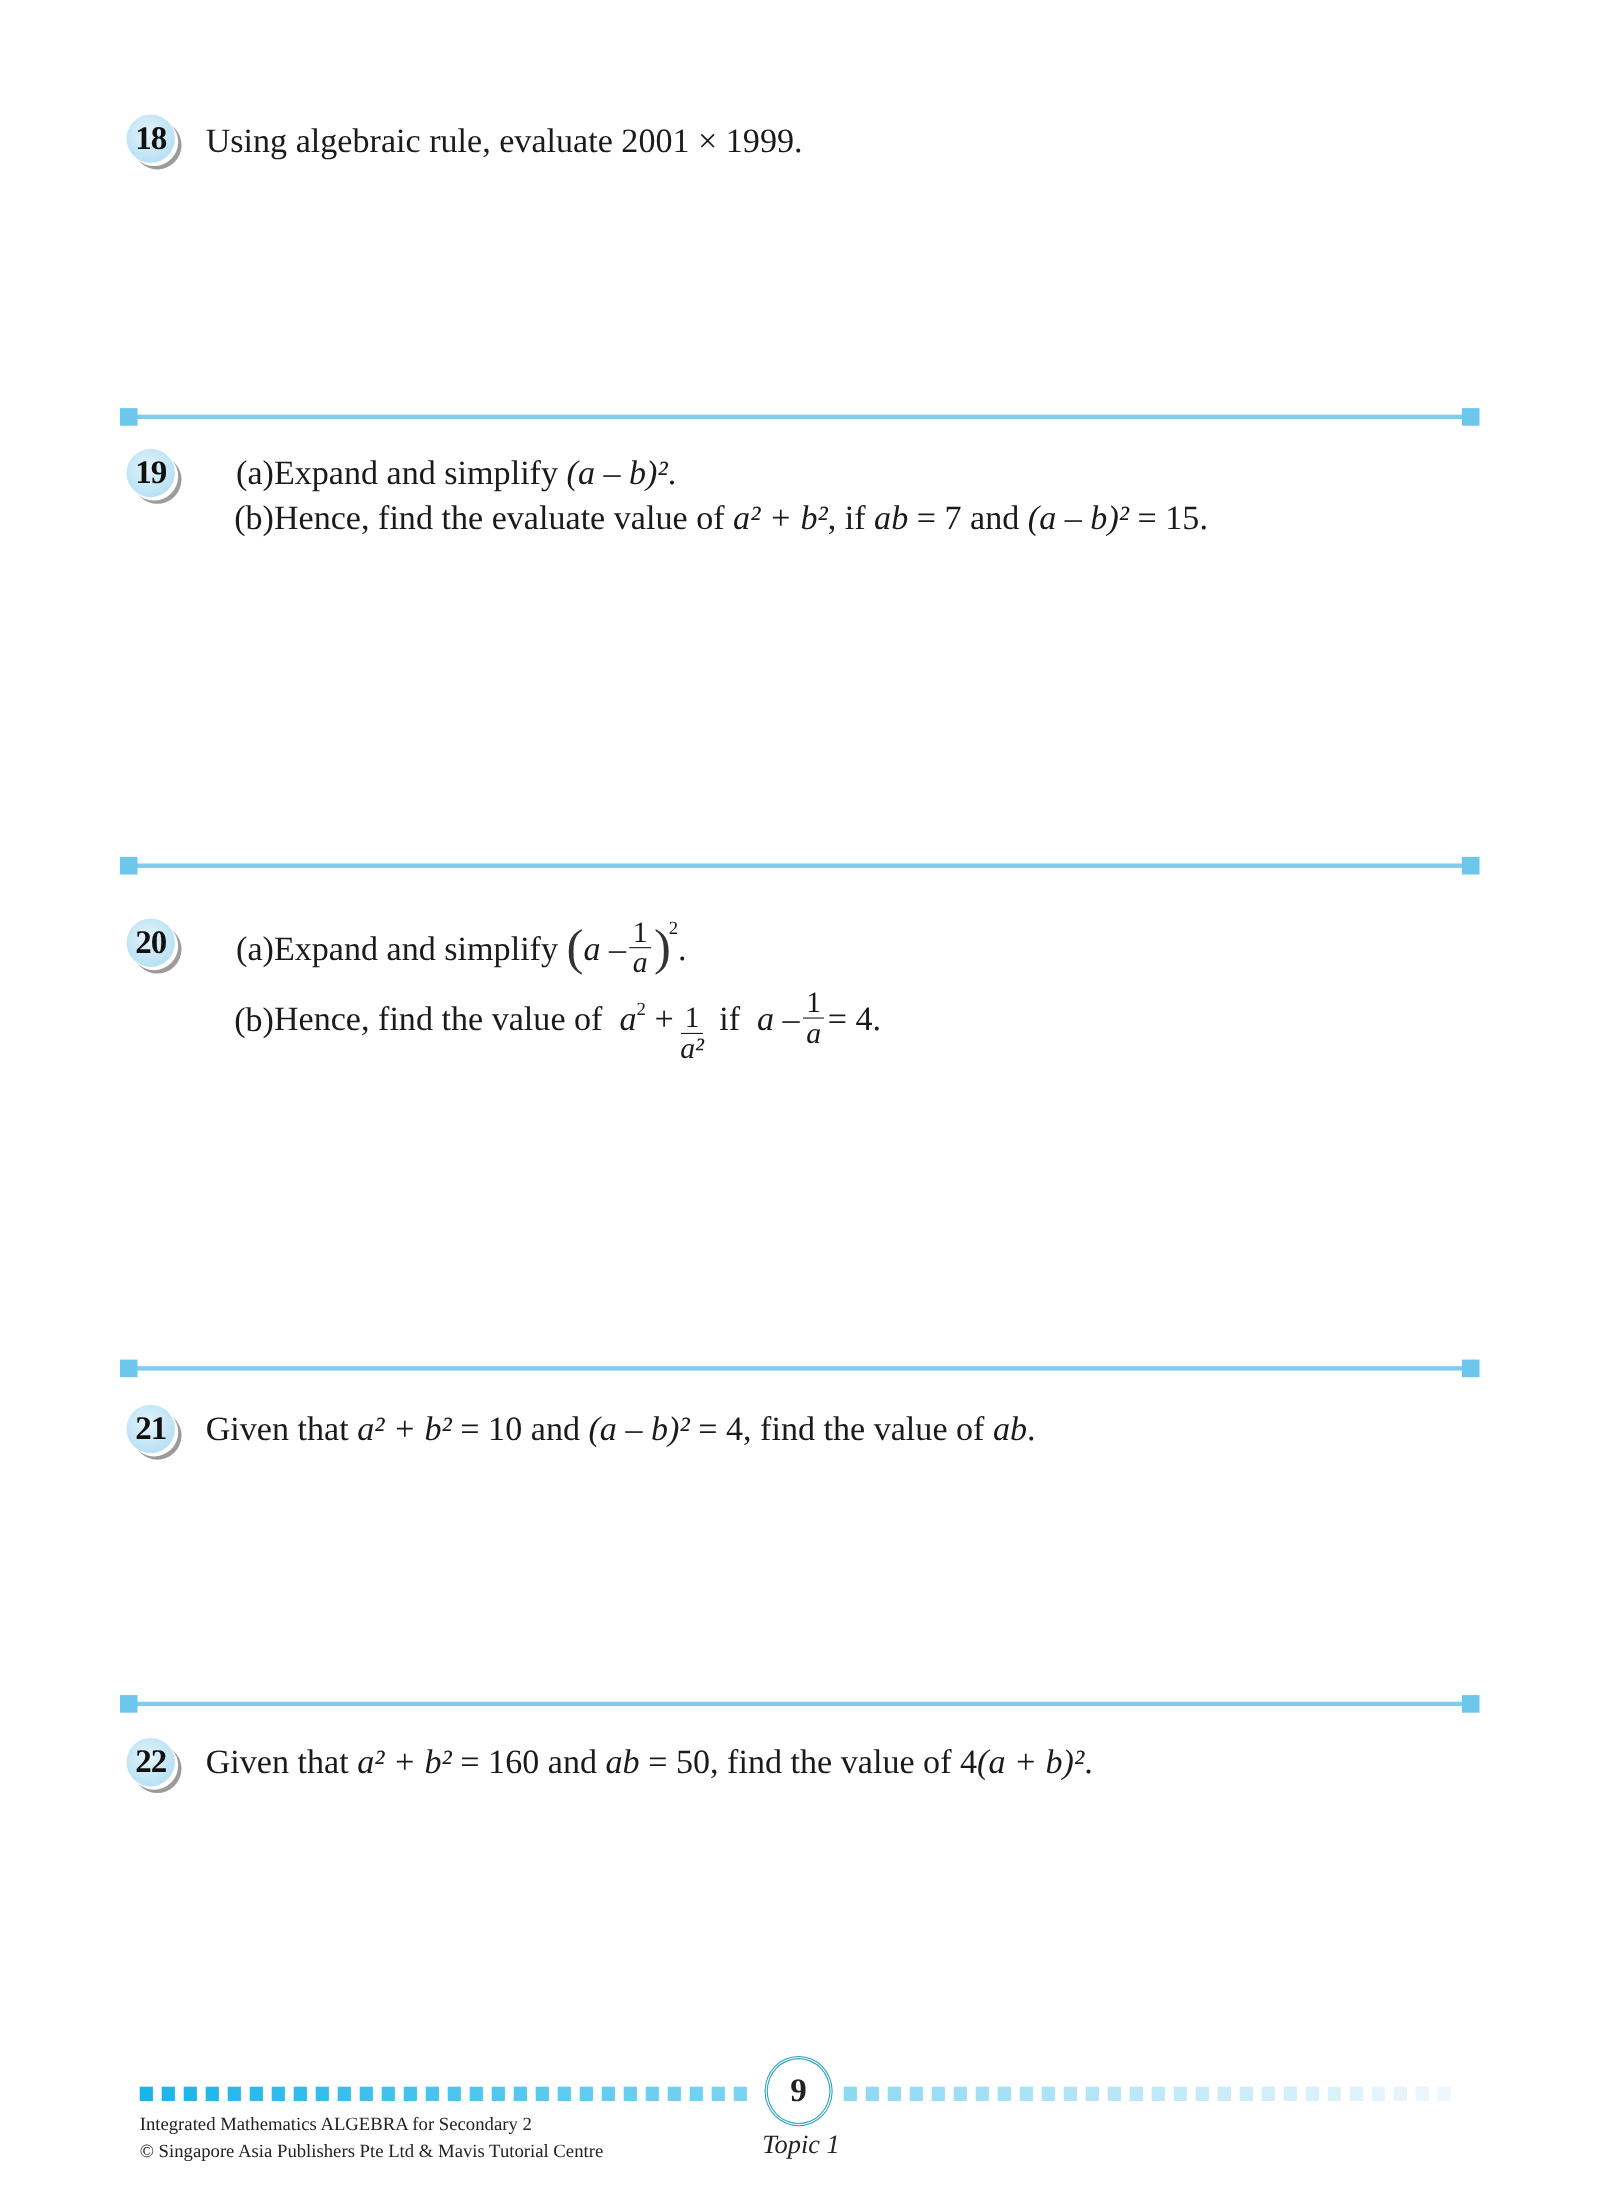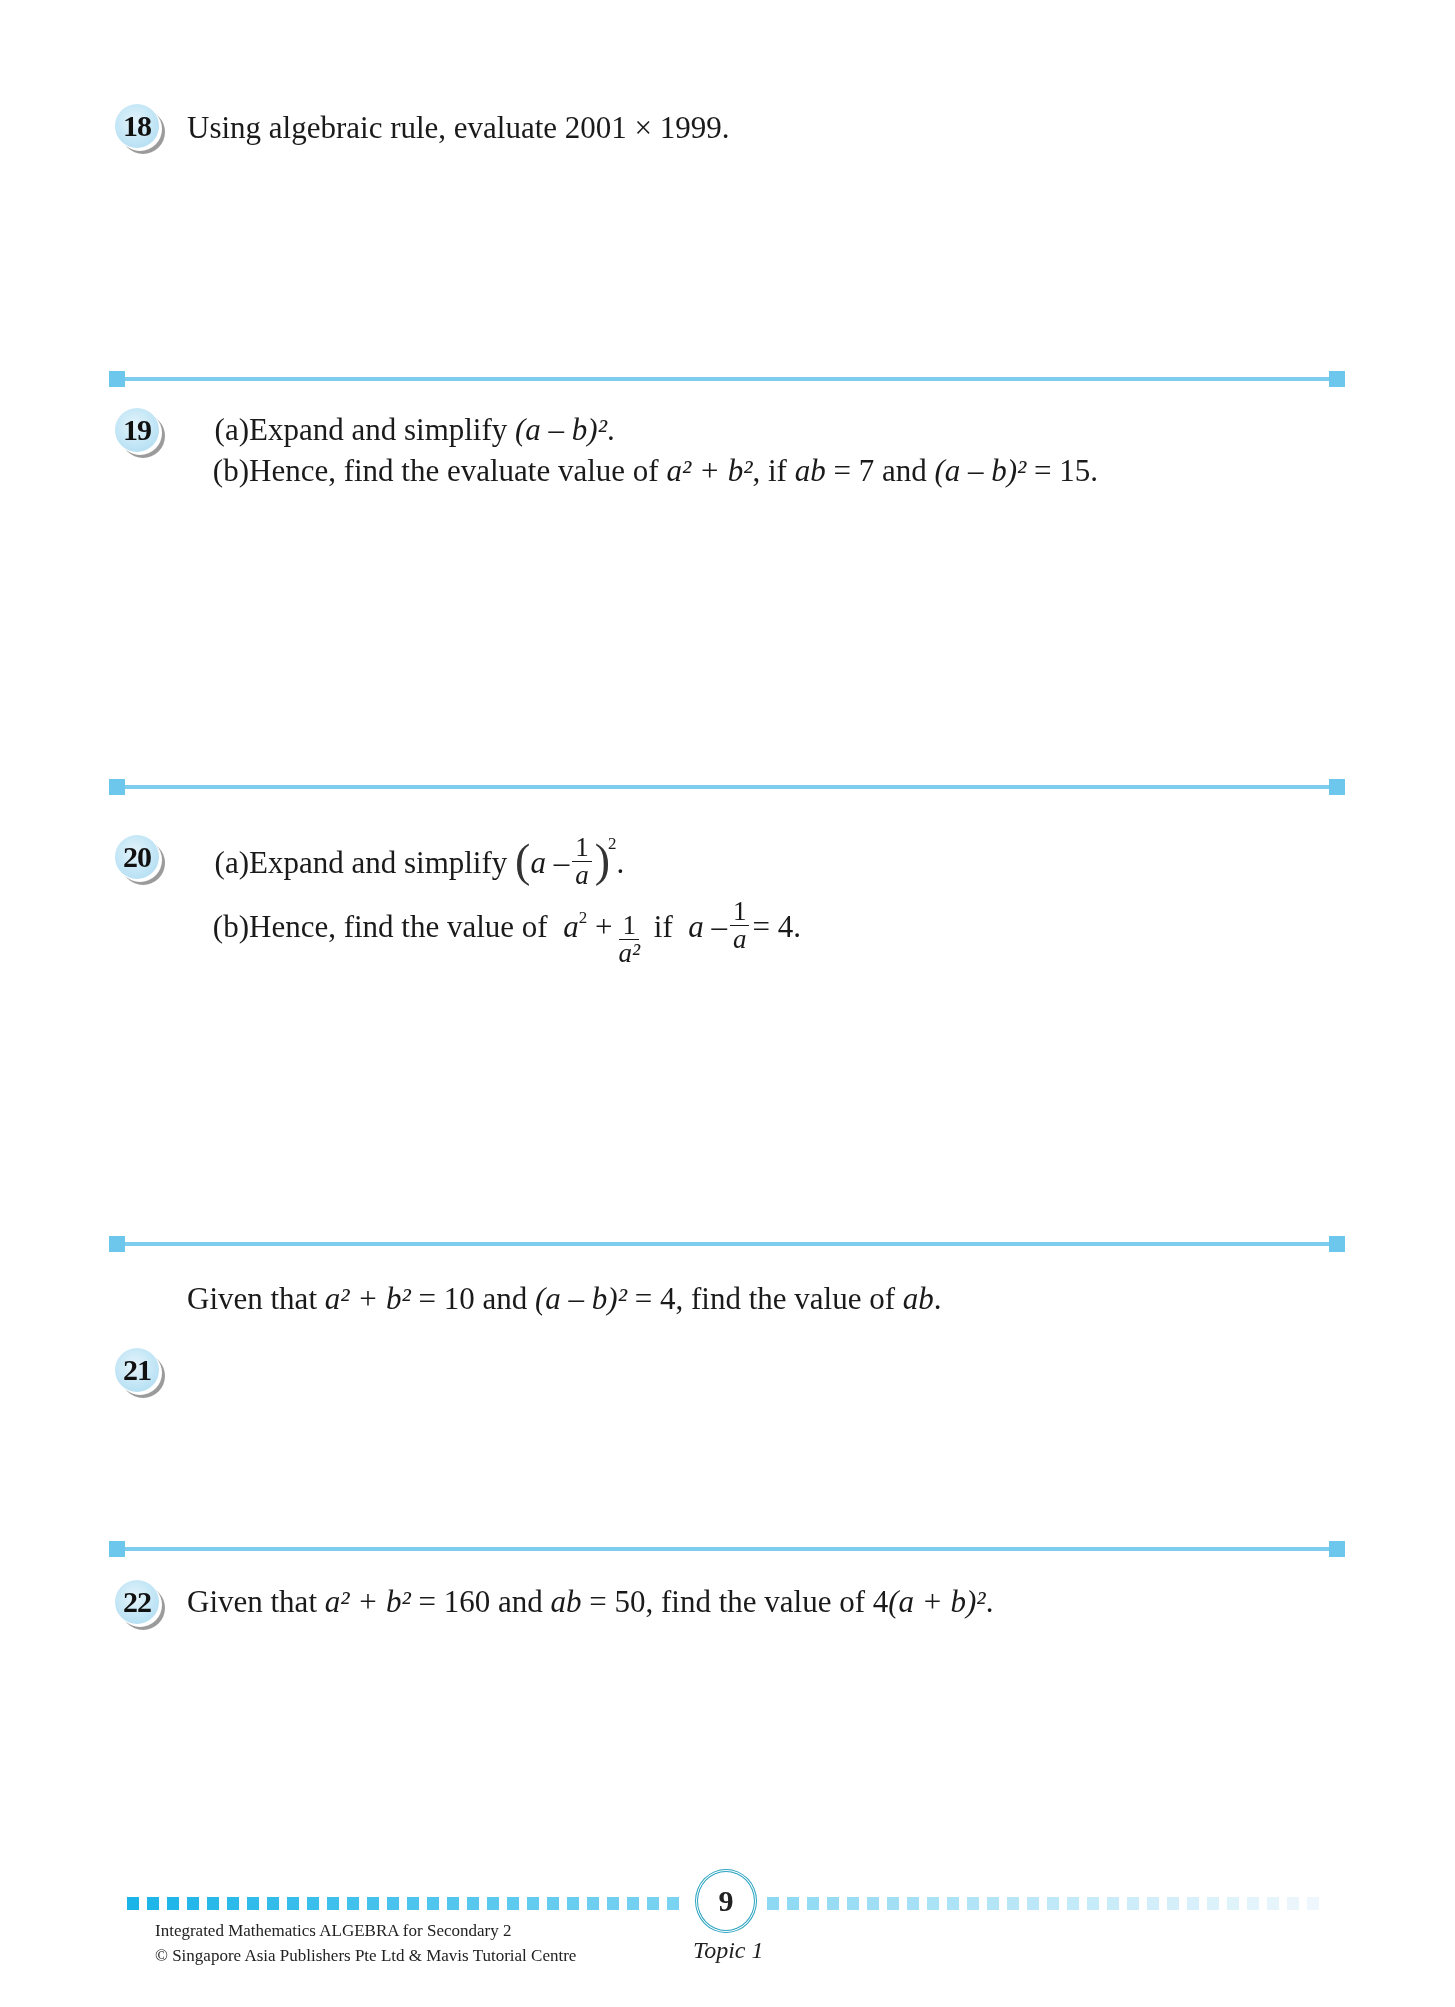--- a/index.html
+++ b/index.html
@@ -32,21 +32,21 @@
   .divider .line { position:absolute; left:8px; right:8px; top:6px; height:4px; background:#7ccdee; }
   .divider .end { position:absolute; top:0; width:16px; height:16px; background:#6dc6ec; }
   .divider .end.l { left:0; } .divider .end.r { right:0; }
 
   
   .dots { position:absolute; top:1897px; height:13px; }
   .dot { position:absolute; top:0; width:12px; height:13px; }
   .pagecircle { position:absolute; left:695px; top:1869px; width:62px; height:64px; border-radius:50%;
                 border:3px double #2aa3c0; box-sizing:border-box; background:#fff;
                 display:flex; align-items:center; justify-content:center; font-size:30px; font-weight:bold; color:#222; }
-  .foot-line { position:absolute; left:127px; font-size:17px; line-height:20px; white-space:nowrap; color:#222;margin-left:28px; }
+  .foot-line { position:absolute; left:127px; font-size:17px; line-height:20px; white-space:nowrap; color:#222; }
   .topic { position:absolute; left:693px; top:1937px; font-size:24px; font-style:italic; color:#222; }
 </style>
 </head>
 <body>
 
 <div class="badge" style="left:115px; top:104px;">
   <div class="shadow"></div>
   <div class="shadow2"></div>
   <div class="disc">18</div>
 </div>
@@ -105,21 +105,21 @@
       <span class="den">a</span>
     </span><span>= 4.</span>
 </div>
 
 <div class="divider" style="top:1236px;">
   <div class="line"></div>
   <div class="end l"></div>
   <div class="end r"></div>
 </div>
 
-<div class="badge" style="left:115px; top:1348px;">
+<div class="badge" style="left:115px; top:1277px;">
   <div class="shadow"></div>
   <div class="shadow2"></div>
   <div class="disc">21</div>
 </div>
 <div class="qtext" style="left:187px; top:1281px;">
   <span>Given that  </span><i>a² + b²</i><span> = 10  and  </span><i>(a – b)²</i><span> = 4, find the value of </span><i>ab</i><span>.</span>
 </div>
 
 <div class="divider" style="top:1541px;">
   <div class="line"></div>

